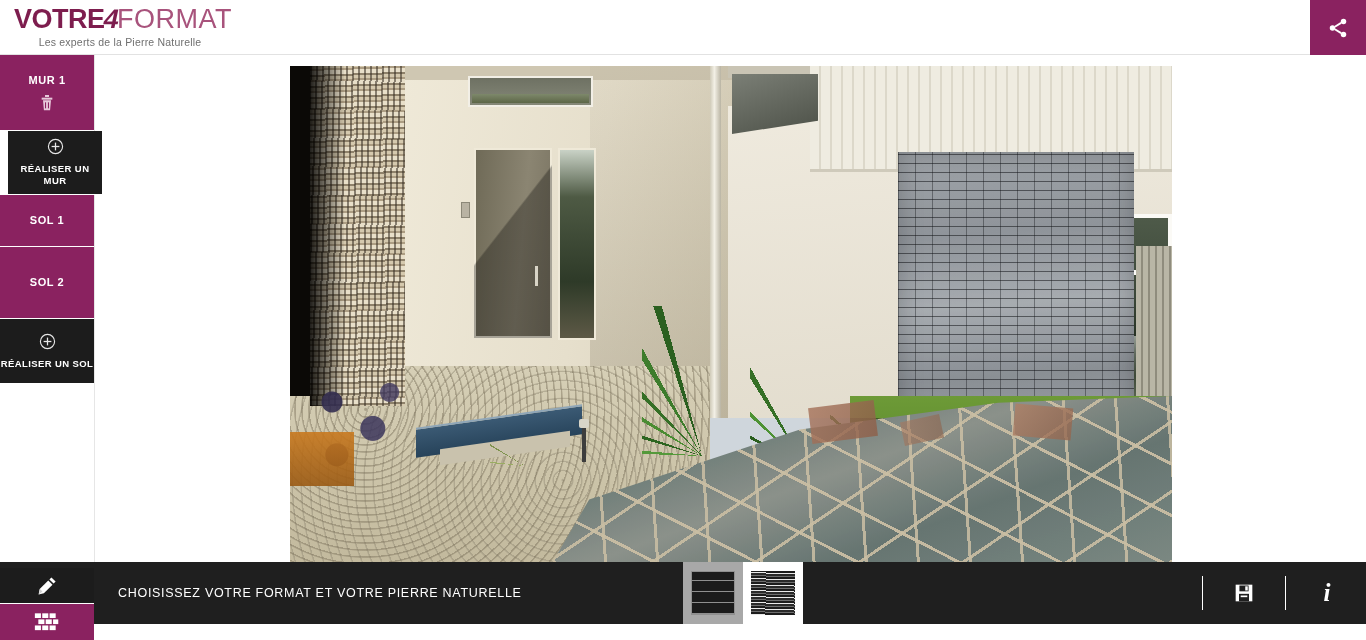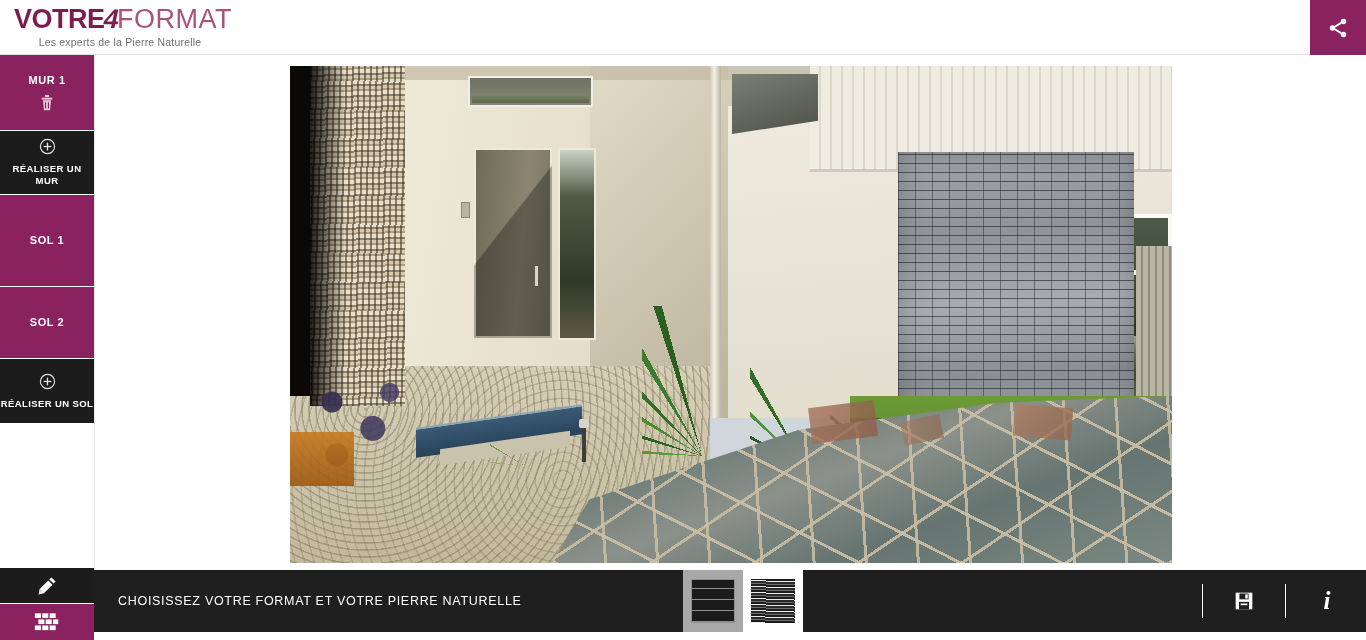--- a/index.html
+++ b/index.html
@@ -324,21 +324,21 @@
     transform:rotate(5deg);
   }
   .paving-rust3 {
     position:absolute; left:612px; top:352px; width:40px; height:24px;
     background:linear-gradient(120deg,#a8785e,#8a6049); opacity:.6;
     transform:rotate(-12deg);
   }
 
   
   .bottombar {
-    position:absolute; left:0; bottom:8px; width:1366px; height:62px;
+    position:absolute; left:0; bottom:16px; width:1366px; height:62px;
     background:#1f1f1f; z-index:25;
     display:flex; align-items:center;
   }
   .tool-col {
     position:absolute; left:0; bottom:0; width:94px; height:72px;
     z-index:26;
   }
   .tool-tab {
     width:94px; height:36px; display:flex; align-items:center; justify-content:center;
     cursor:pointer; border-bottom:1px solid #ffffff;
@@ -417,30 +417,30 @@
     <div class="side-label">MUR 1</div>
     <svg class="trash-ic" width="16" height="18" viewBox="0 0 24 26">
       <rect x="4" y="5" width="16" height="3" fill="#e7c8da"></rect>
       <rect x="9" y="1" width="6" height="3" fill="#e7c8da"></rect>
       <path d="M6 9 h12 l-1.4 15 h-9.2 z" fill="#e7c8da"></path>
       <rect x="9" y="12" width="1.6" height="9" fill="#8a2260"></rect>
       <rect x="13.4" y="12" width="1.6" height="9" fill="#8a2260"></rect>
     </svg>
   </div>
 
-  <div class="side-item dark" style="height:64px;">
+  <div class="side-item dark" style="height:64px;margin-left:8px;">
     <svg class="plus-ic" width="17" height="17" viewBox="0 0 24 24">
       <circle cx="12" cy="12" r="10" fill="none" stroke="#e6e6e6" stroke-width="1.6"></circle>
       <line x1="12" y1="6.5" x2="12" y2="17.5" stroke="#e6e6e6" stroke-width="1.8"></line>
       <line x1="6.5" y1="12" x2="17.5" y2="12" stroke="#e6e6e6" stroke-width="1.8"></line>
     </svg>
     <div class="side-sub">RÉALISER UN MUR</div>
   </div>
 
-  <div class="side-item magenta" style="height:92px;">
+  <div class="side-item magenta" style="height:52px;">
     <div class="side-label">SOL 1</div>
   </div>
 
   <div class="side-item magenta" style="height:72px;text-align:center;">
     <div class="side-label">SOL 2</div>
   </div>
 
   <div class="side-item dark" style="height:65px;justify-content:center;">
     <svg class="plus-ic" width="17" height="17" viewBox="0 0 24 24">
       <circle cx="12" cy="12" r="10" fill="none" stroke="#e6e6e6" stroke-width="1.6"></circle>

